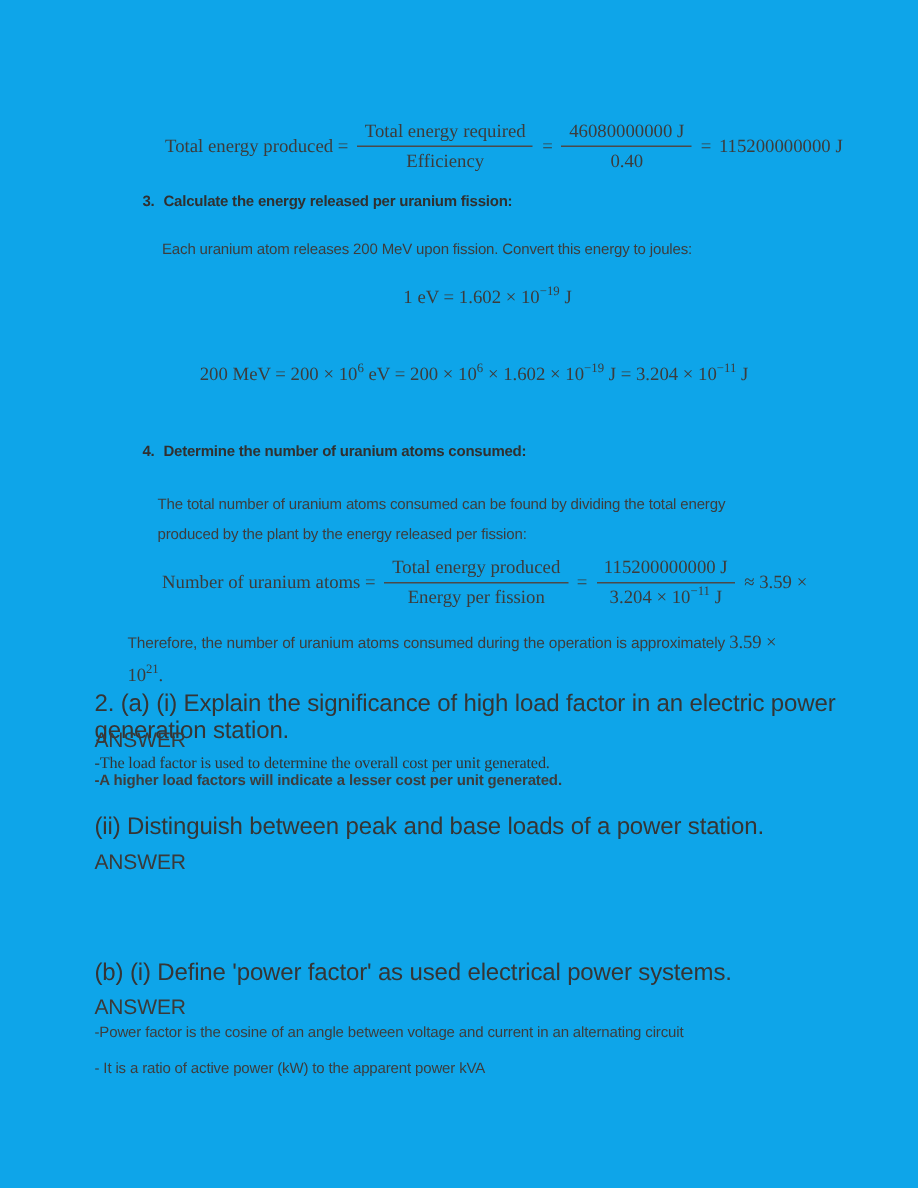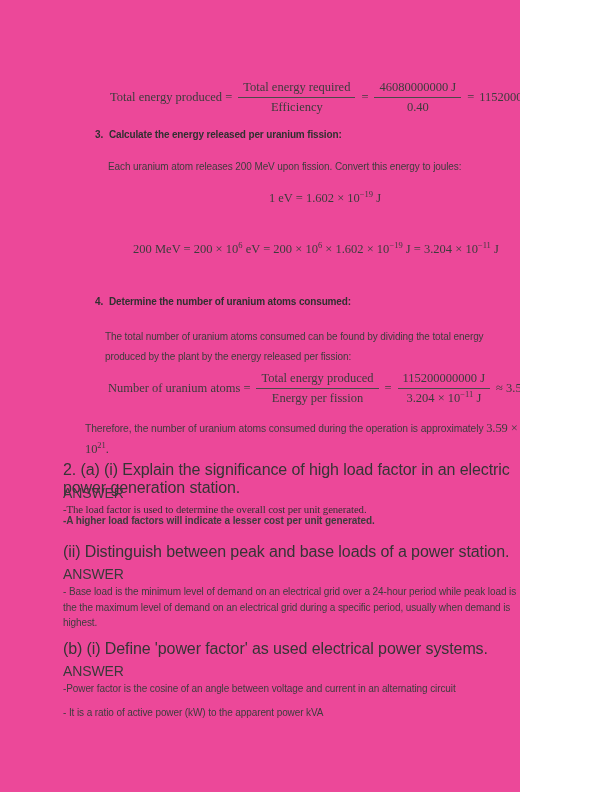--- a/index.html
+++ b/index.html
@@ -1,19 +1,19 @@
 <!DOCTYPE html>
 <html><head>
 <meta charset="utf-8">
 <style>
   html,body{margin:0;padding:0;background:#ffffff;}
   .page{
     position:relative;
-    width:520px;height:792px;
-    background:#ec4899;
+    width:612px;height:792px;
+    background:#0ea5e9;
     overflow:hidden;
     font-family:"Liberation Sans",sans-serif;
   }
   .abs{position:absolute;}
   .sans{
     font-family:"Liberation Sans",sans-serif;
     font-size:10px;color:#3d3d3d;
     letter-spacing:-0.1px;
   }
   .qline{font-size:16px;color:#353535;}
@@ -108,23 +108,20 @@
 
   <div class="abs sans answer-label" style="left:63px;top:485px;">ANSWER</div>
 
   <div class="abs serifline" style="left:63px;top:503px;">-The load factor is used to determine the overall cost per unit generated.</div>
   <div class="abs sans" style="left:63px;top:515px;font-weight:bold;">-A higher load factors will indicate a lesser cost per unit generated.</div>
 
   <div class="abs sans qline" style="left:63px;top:543px;">(ii) Distinguish between peak and base loads of a power station.</div>
 
   <div class="abs sans answer-label" style="left:63px;top:566px;">ANSWER</div>
 
-  <div class="abs sans prewrap" style="left:63px;top:584px;line-height:15.5px;width:505px;">- Base load is the minimum level of demand on an electrical grid over a 24-hour period while peak load is
-the the maximum level of demand on an electrical grid during a specific period, usually when demand is
-highest.</div>
 
   <div class="abs sans qline" style="left:63px;top:640px;">(b) (i) Define 'power factor' as used electrical power systems.</div>
 
   <div class="abs sans answer-label" style="left:63px;top:663px;">ANSWER</div>
 
   <div class="abs sans" style="left:63px;top:683px;">-Power factor is the cosine of an angle between voltage and current in an alternating circuit</div>
   <div class="abs sans" style="left:63px;top:707px;">- It is a ratio of active power (kW) to the apparent power kVA</div>
 
 </div>
 

